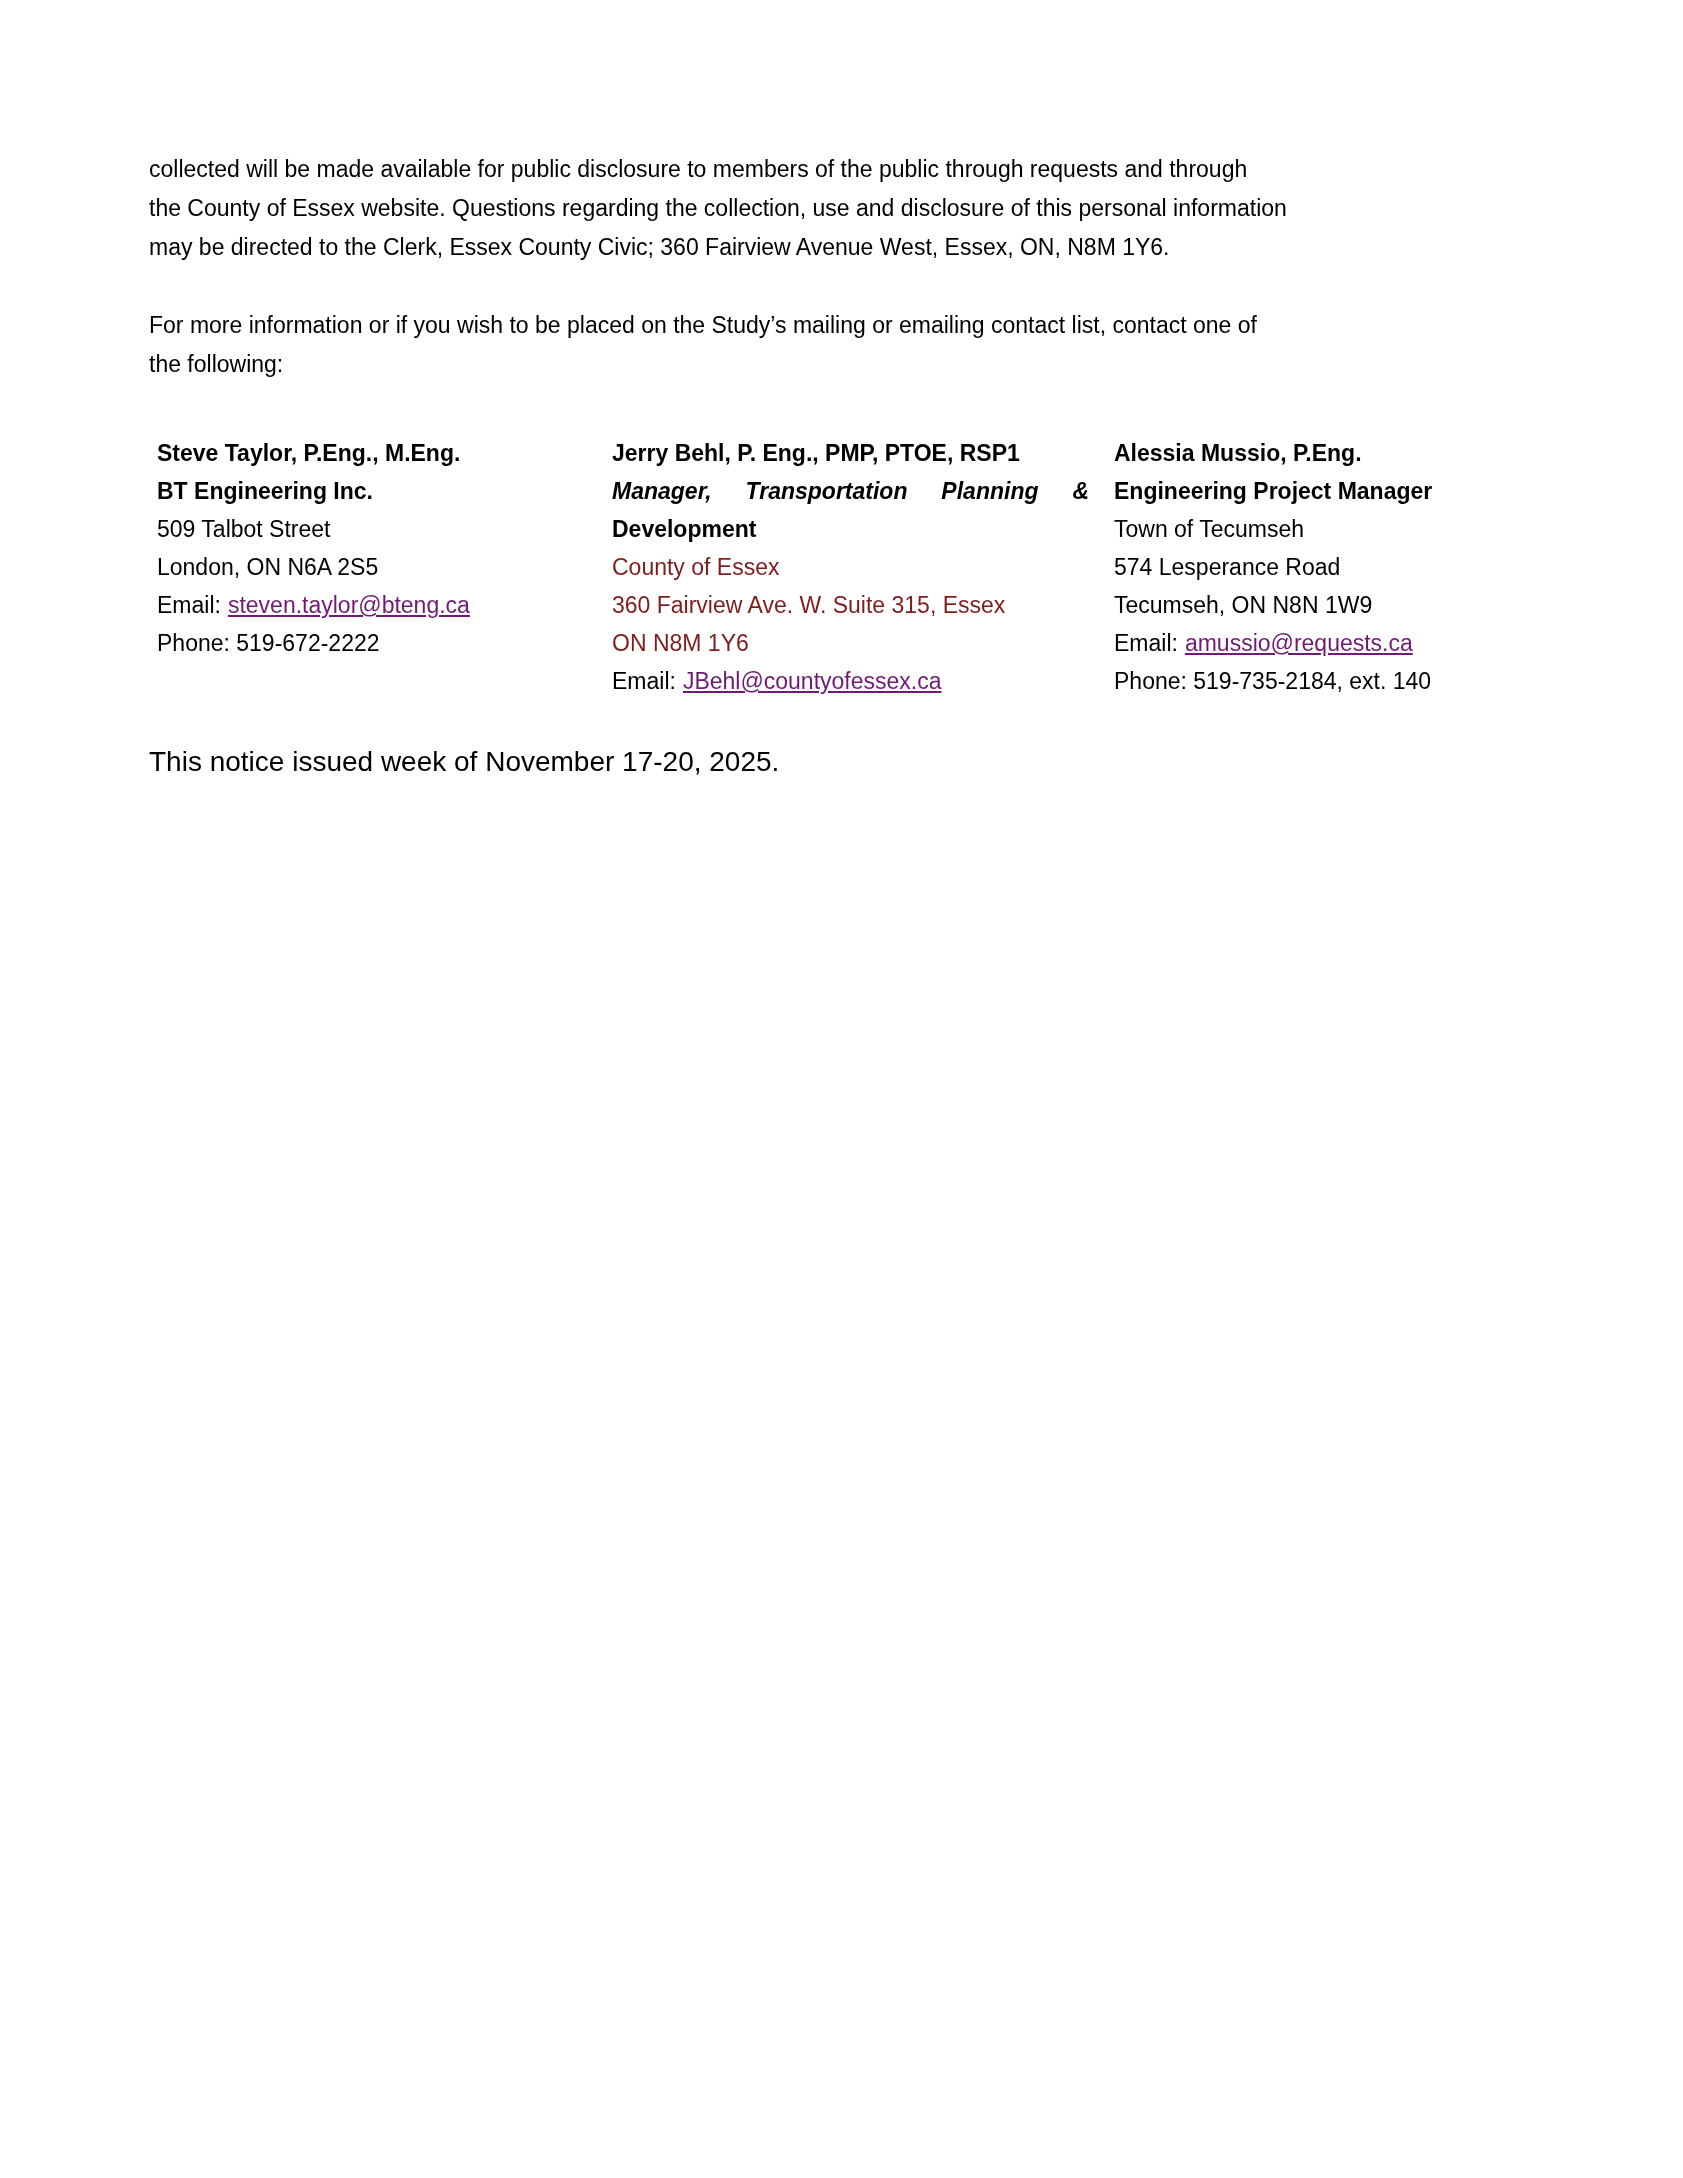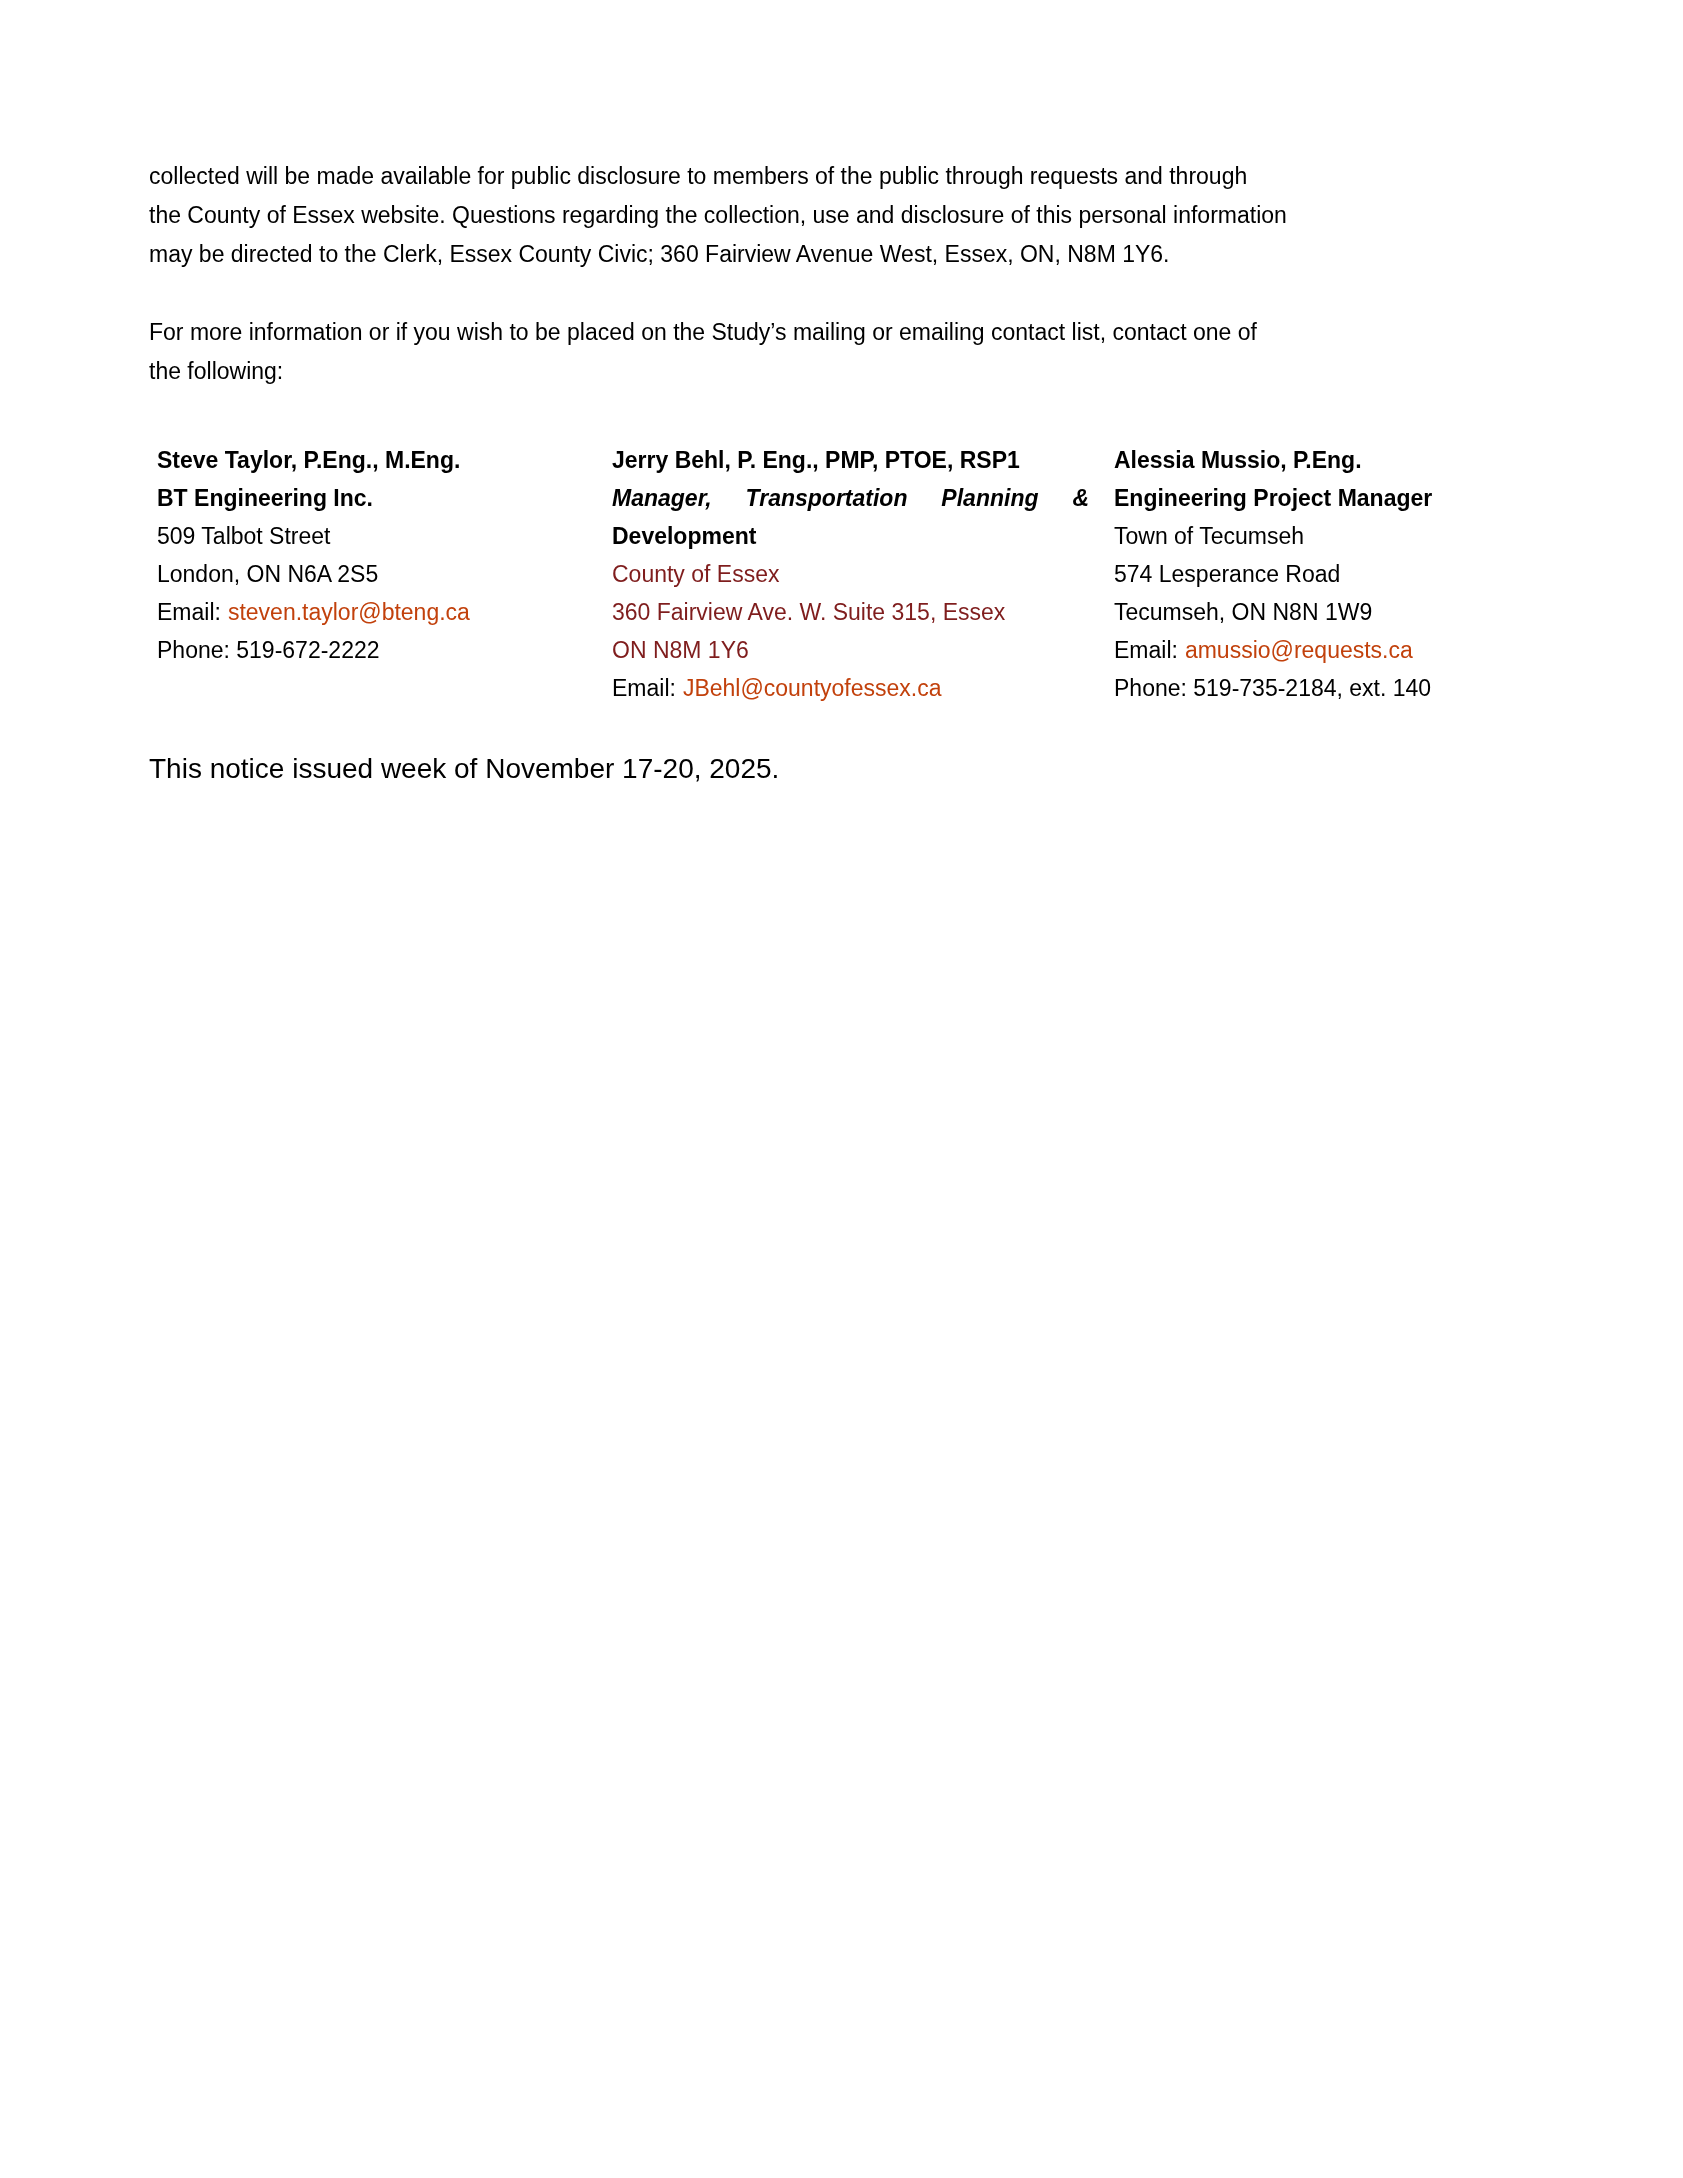--- a/index.html
+++ b/index.html
@@ -8,21 +8,21 @@
     width: 1683px;
     height: 2178px;
     background: #ffffff;
     font-family: "Liberation Sans", sans-serif;
     color: #000000;
     overflow: hidden;
   }
   .content {
     position: absolute;
     left: 149px;
-    top: 157px;
+    top: 150px;
     width: 1381px;
   }
   .para {
     font-size: 23px;
     line-height: 39px;
     margin: 0;
   }
   .para-line { white-space: nowrap; }
   .para2 { margin-top: 39px; }
   .contacts {
@@ -41,21 +41,22 @@
   .gray { color: #7f1d1d; }
   .line { white-space: nowrap; }
   .justify-last {
     white-space: normal;
     text-align: justify;
     text-align-last: justify;
     width: 477px;
     font-style: italic;
   }
   .link {
-    color: #c2410c;
+    color: #701a75;
+    text-decoration: underline;
     cursor: pointer;
   }
   .email-label { margin-right: 7px; }
   .footer-notice {
     margin-top: 42px;
     font-size: 28px;
     line-height: 39px;
   }
 </style>
 </head>

